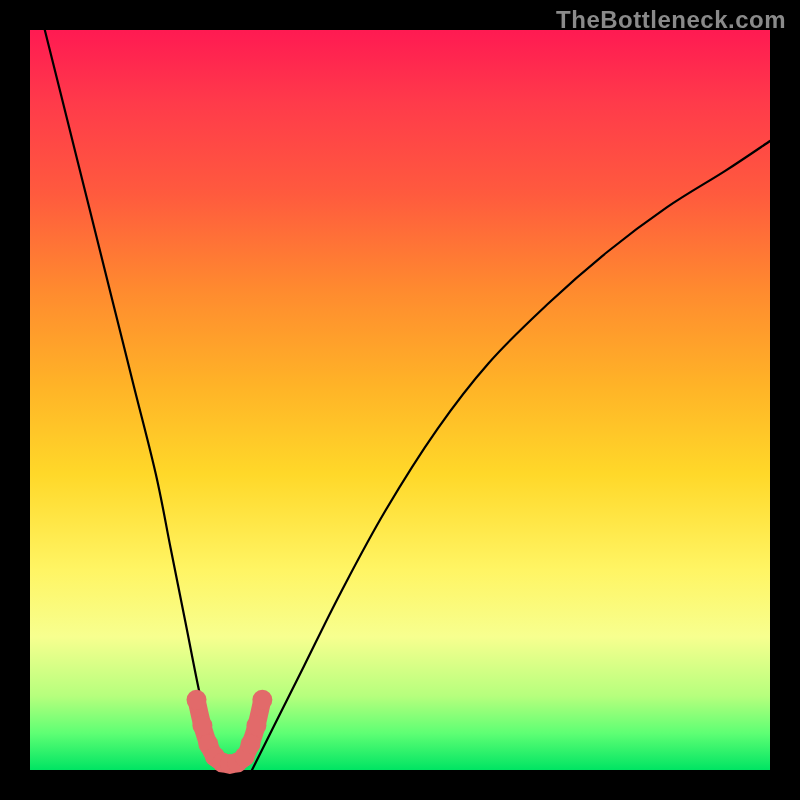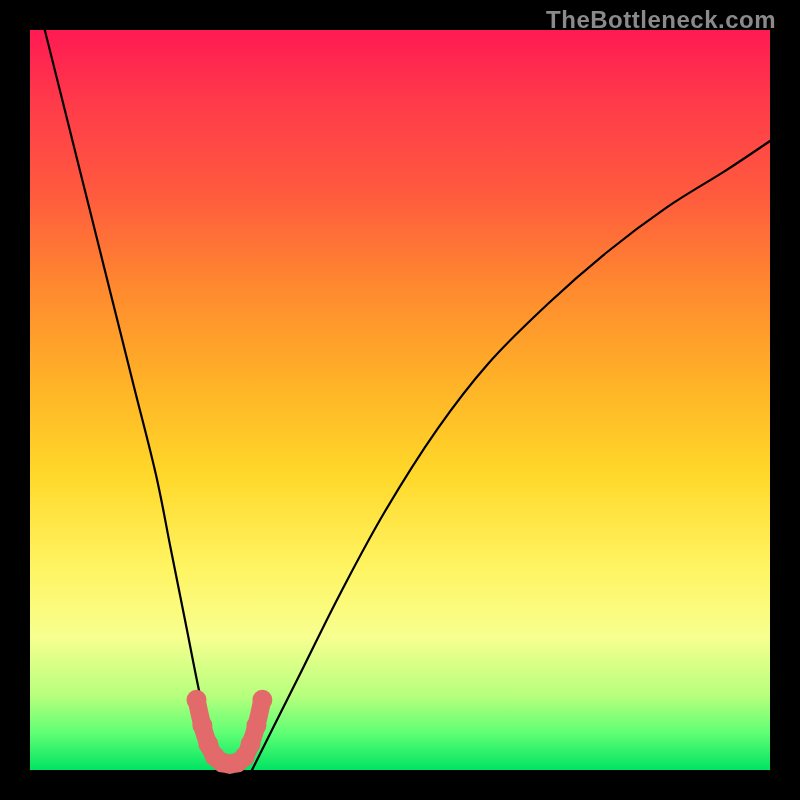--- a/index.html
+++ b/index.html
@@ -41,21 +41,21 @@
     position: absolute;
     left: 0;
     top: 0;
     width: 800px;
     height: 800px;
     pointer-events: none;
   }
   .watermark {
     position: absolute;
     top: 6px;
-    right: 24px;
+    right: 14px;
     font-family: Arial, Helvetica, sans-serif;
     font-size: 24px;
     font-weight: 600;
     color: #8a8a8a;
     letter-spacing: 0.5px;
     user-select: none;
   }
 </style>
 </head>
 <body>

